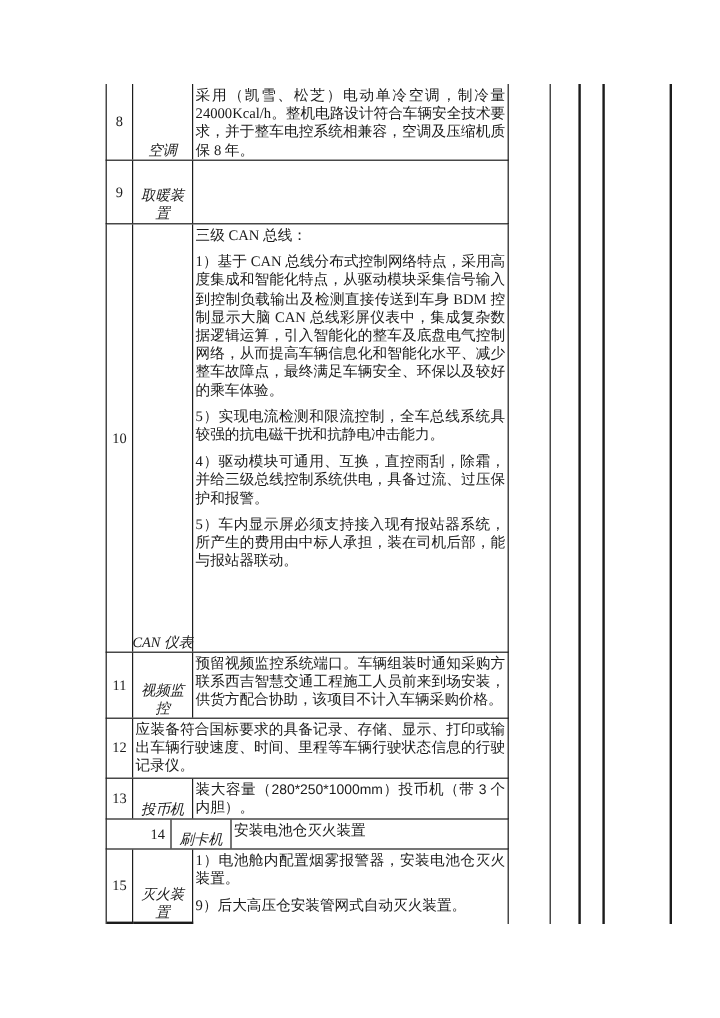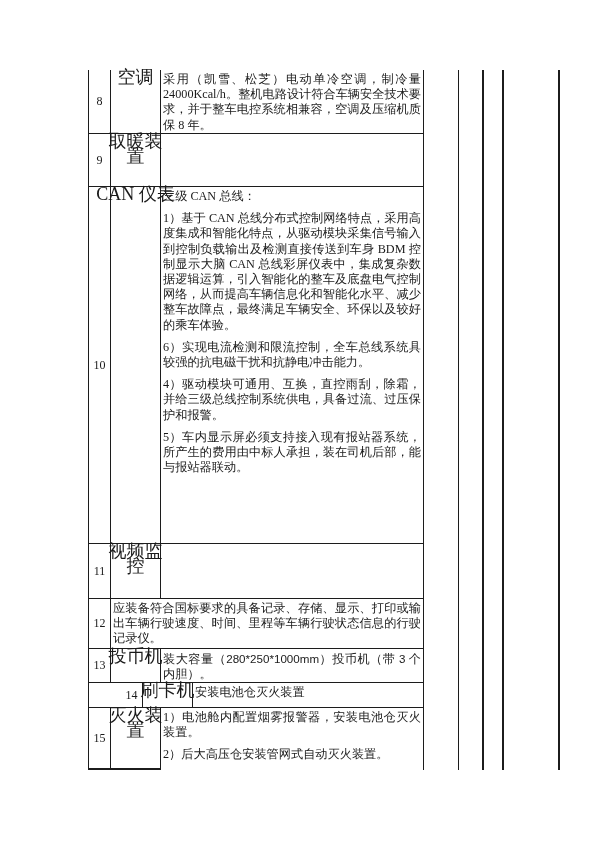--- a/index.html
+++ b/index.html
@@ -18,22 +18,23 @@
   }
   .row:last-child { border-bottom:none; }
   .cell { box-sizing:border-box; }
   .c1 {
     width:22px; border-right:1px solid var(--line);
     display:flex; align-items:center; justify-content:center;
     font-size:12px;
   }
   .c2 {
     width:50px; border-right:1px solid var(--line);
-    display:flex; flex-direction:column; align-items:center; justify-content:flex-start;
-    font-size:18px;
+    display:flex; flex-direction:column; align-items:center; justify-content:flex-end;
+    font-size:12px;
+    font-style:italic;
   }
   .row:last-child .c1, .row:last-child .c2 { border-bottom:2px solid var(--line); }
   .nline { line-height:15px; white-space:nowrap; }
   .c3 {
     flex:1; padding:2px 2px 0 2px; overflow:hidden;
     font-size:12.2px; line-height:15.2px; text-align:justify;
   }
   .para { margin:0; }
   .para + .para { margin-top:7px; }
   .seg-sans { font-family:"Liberation Sans","DejaVu Sans",sans-serif; font-size:11.6px; }
@@ -72,32 +73,35 @@
         <div class="row" style="height: 357px;">
           <div class="cell c1">
             <div class="no">10</div>
           </div>
           <div class="cell c2">
             <div class="nline">CAN 仪表</div>
           </div>
           <div class="cell c3">
             <div class="para"><span class="seg">三级 CAN 总线：</span></div>
             <div class="para"><span class="seg">1）基于 CAN 总线分布式控制网络特点，采用高度集成和智能化特点，从驱动模块采集信号输入到控制负载输出及检测直接传送到车身 BDM 控制显示大脑 CAN 总线彩屏仪表中，集成复杂数据逻辑运算，引入智能化的整车及底盘电气控制网络，从而提高车辆信息化和智能化水平、减少整车故障点，最终满足车辆安全、环保以及较好的乘车体验。</span></div>
-            <div class="para"><span class="seg">6）实现电流检测和限流控制，全车总线系统具较强的抗电磁干扰和抗静电冲击能力。</span></div>
+            <div class="para"><span class="seg">5）实现电流检测和限流控制，全车总线系统具较强的抗电磁干扰和抗静电冲击能力。</span></div>
             <div class="para"><span class="seg">4）驱动模块可通用、互换，直控雨刮，除霜，并给三级总线控制系统供电，具备过流、过压保护和报警。</span></div>
             <div class="para"><span class="seg">5）车内显示屏必须支持接入现有报站器系统，所产生的费用由中标人承担，装在司机后部，能与报站器联动。</span></div>
           </div>
         </div>
         <div class="row" style="height: 55px;">
           <div class="cell c1">
             <div class="no">11</div>
           </div>
           <div class="cell c2">
             <div class="nline">视频监</div>
             <div class="nline">控</div>
+          </div>
+          <div class="cell c3">
+            <div class="para"><span class="seg">预留视频监控系统端口。车辆组装时通知采购方联系西吉智慧交通工程施工人员前来到场安装，供货方配合协助，该项目不计入车辆采购价格。</span></div>
           </div>
         </div>
         <div class="row" style="height: 50px;">
           <div class="cell c1">
             <div class="no">12</div>
           </div>
           <div class="cell c3">
             <div class="para"><span class="seg">应装备符合国标要求的具备记录、存储、显示、打印或输出车辆行驶速度、时间、里程等车辆行驶状态信息的行驶记录仪。</span></div>
           </div>
         </div>
@@ -126,21 +130,21 @@
         <div class="row" style="height: 62px;">
           <div class="cell c1">
             <div class="no">15</div>
           </div>
           <div class="cell c2">
             <div class="nline">灭火装</div>
             <div class="nline">置</div>
           </div>
           <div class="cell c3">
             <div class="para"><span class="seg">1）电池舱内配置烟雾报警器，安装电池仓灭火装置。</span></div>
-            <div class="para"><span class="seg">2）后大高压仓安装管网式自动灭火装置。</span></div>
+            <div class="para"><span class="seg">9）后大高压仓安装管网式自动灭火装置。</span></div>
           </div>
         </div>
       </div>
     <div class="vline vline-1"></div>
     <div class="vline vline-2"></div>
     <div class="vline vline-3"></div>
     <div class="vline vline-4"></div>
   </div>
 </div>
 

